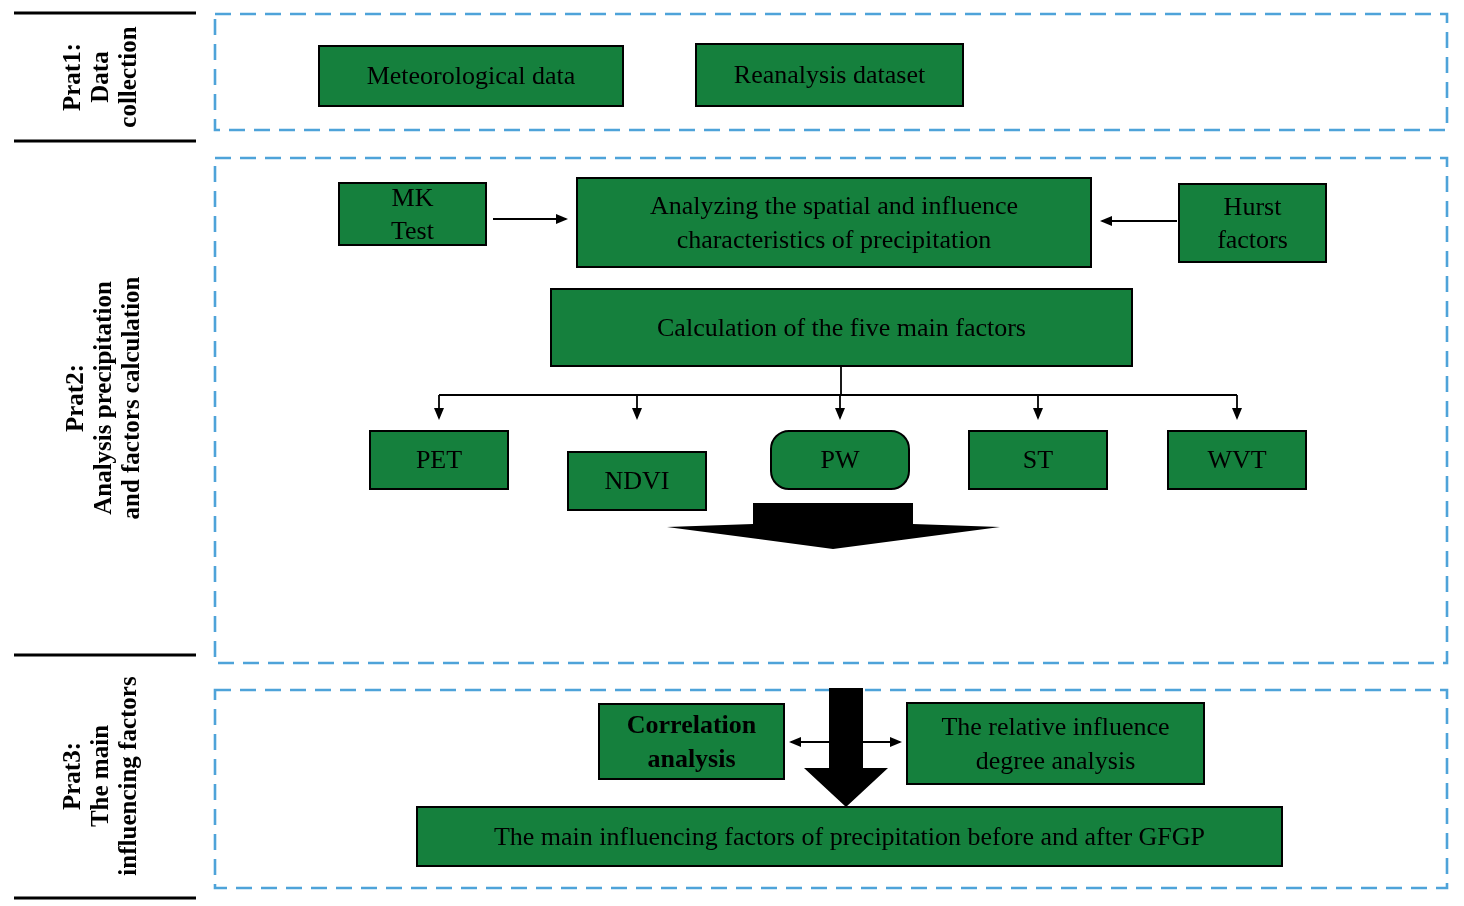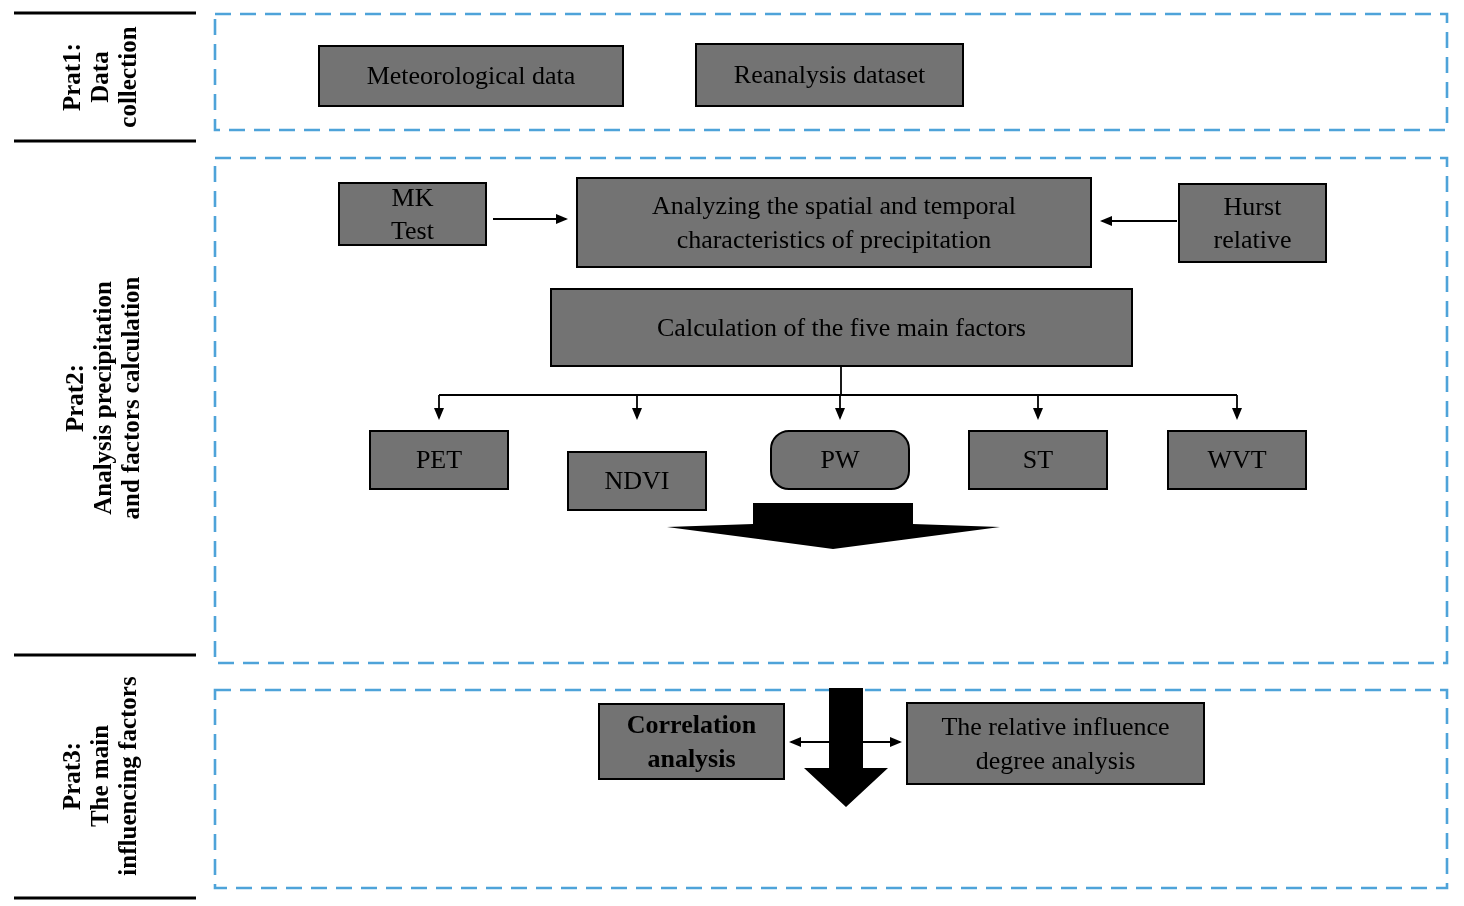--- a/index.html
+++ b/index.html
@@ -9,21 +9,21 @@
     background:#ffffff;
     font-family:"Liberation Serif","DejaVu Serif",serif;
     color:#000;
     overflow:hidden;
   }
   #connector-layer{position:absolute;left:0;top:0;}
   .box{
     position:absolute;
     box-sizing:border-box;
     border:2.5px solid #000;
-    background:#737373;
+    background:#15803d;
     display:flex;align-items:center;justify-content:center;
     text-align:center;
     font-size:26px;
     line-height:1.28;
     white-space:pre-line;
   }
   .vlabel{
     position:absolute;
     transform:translate(-50%,-50%) rotate(-90deg);
     transform-origin:center center;
@@ -84,30 +84,31 @@
 and factors calculation</div>
   <div class="vlabel" style="left:100px;top:776px;">Prat3:
 The main
 influencing factors</div>
 
   <div class="box" style="left:318px;top:45px;width:306px;height:62px;">Meteorological data</div>
   <div class="box" style="left:695px;top:43px;width:269px;height:64px;">Reanalysis dataset</div>
 
   <div class="box" style="left:338px;top:182px;width:149px;height:64px;">MK
 Test</div>
-  <div class="box" style="left:576px;top:177px;width:516px;height:91px;padding:0 18px;">Analyzing the spatial and temporal characteristics of precipitation</div>
+  <div class="box" style="left:576px;top:177px;width:516px;height:91px;padding:0 18px;">Analyzing the spatial and influence characteristics of precipitation</div>
   <div class="box" style="left:1178px;top:183px;width:149px;height:80px;">Hurst
-relative</div>
+factors</div>
   <div class="box" style="left:550px;top:288px;width:583px;height:79px;">Calculation of the five main factors</div>
 
   <div class="box" style="left:369px;top:430px;width:140px;height:60px;">PET</div>
   <div class="box" style="left:567px;top:430px;width:140px;height:60px;margin-top:21px;">NDVI</div>
   <div class="box" style="left:770px;top:430px;width:140px;height:60px;border-radius:19px;">PW</div>
   <div class="box" style="left:968px;top:430px;width:140px;height:60px;">ST</div>
   <div class="box" style="left:1167px;top:430px;width:140px;height:60px;">WVT</div>
 
 
   <div class="box" style="left:598px;top:703px;width:187px;height:77px;font-weight:bold;">Correlation
 analysis</div>
   <div class="box" style="left:906px;top:702px;width:299px;height:83px;">The relative influence
 degree analysis</div>
+  <div class="box" style="left:416px;top:806px;width:867px;height:61px;">The main influencing factors of precipitation before and after GFGP</div>
 
 </div>
 
 </body></html>

